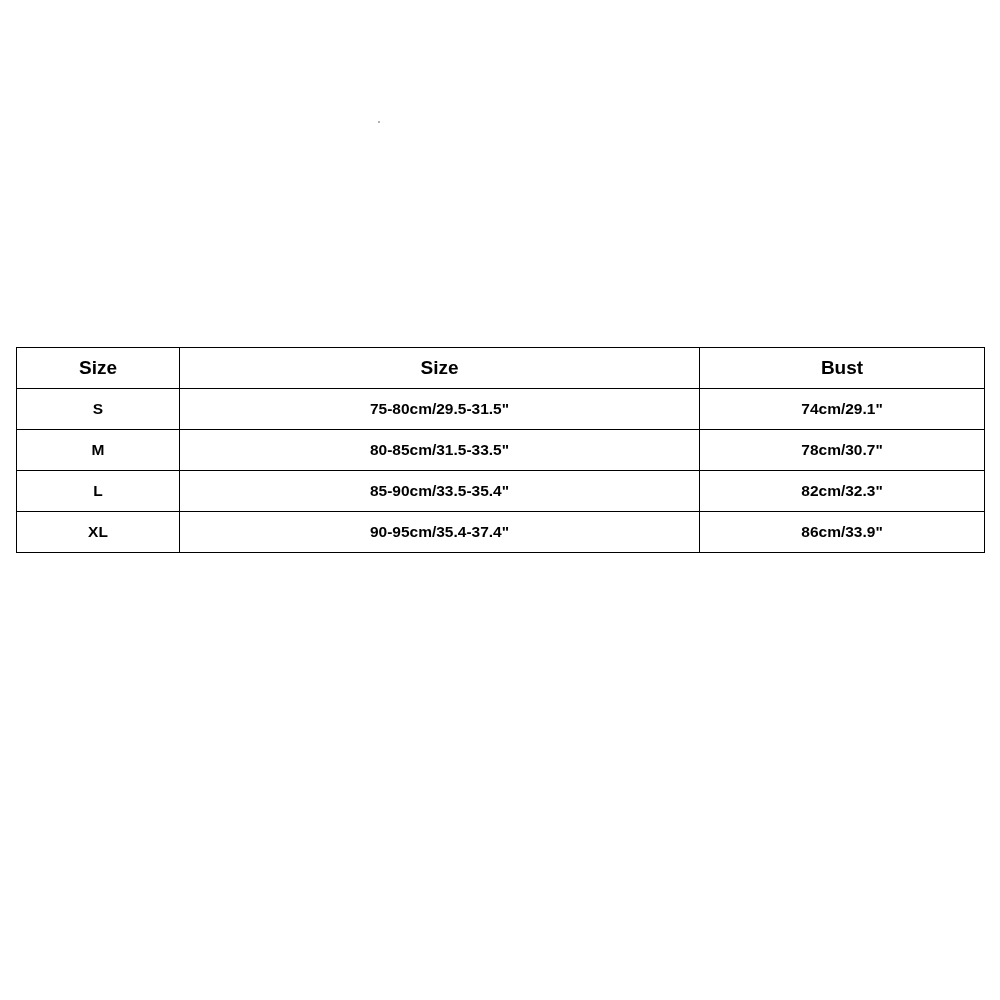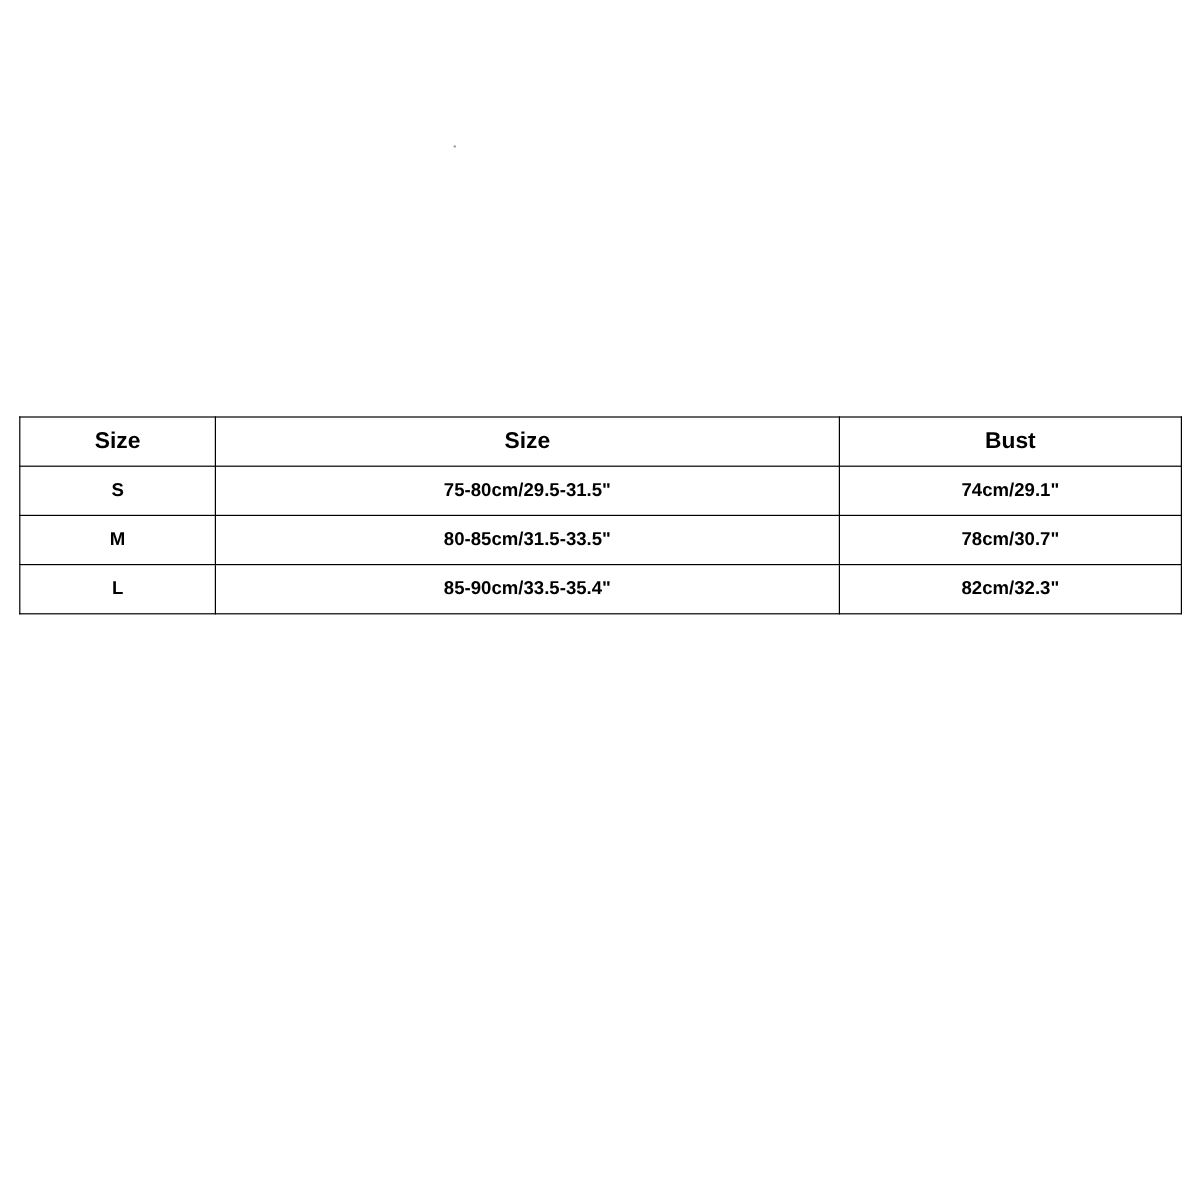--- a/index.html
+++ b/index.html
@@ -97,17 +97,22 @@
         <tr>
           <td class="size-cell">M</td>
           <td>80-85cm/31.5-33.5"</td>
           <td>78cm/30.7"</td>
         </tr>
         <tr>
           <td class="size-cell">L</td>
           <td>85-90cm/33.5-35.4"</td>
           <td>82cm/32.3"</td>
         </tr>
+        <tr>
+          <td class="size-cell">XL</td>
+          <td>90-95cm/35.4-37.4"</td>
+          <td>86cm/33.9"</td>
+        </tr>
       </tbody>
     </table>
   </div>
 
 </div>
 
 </body></html>

